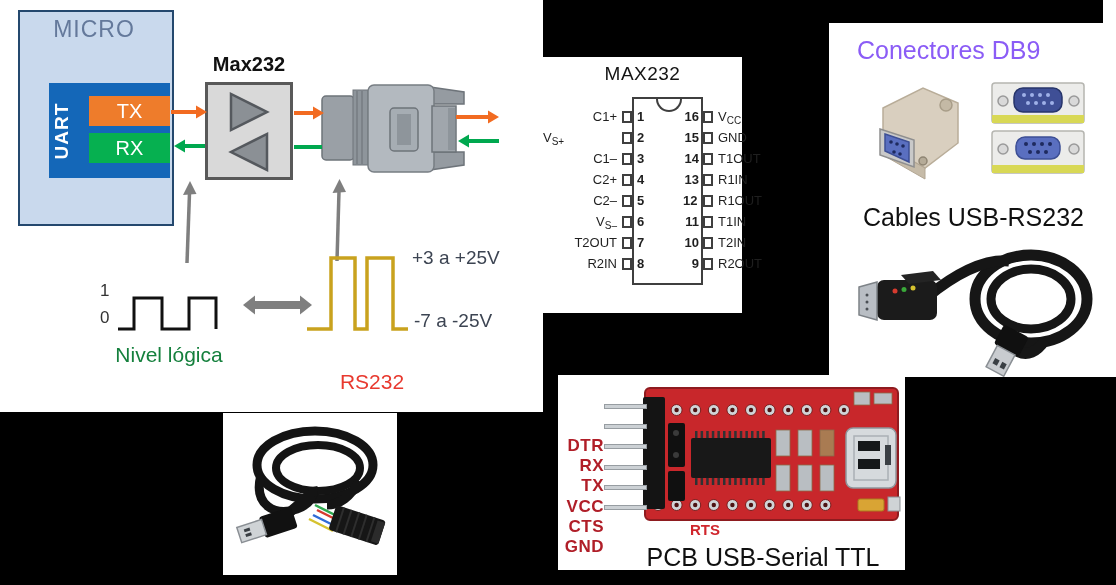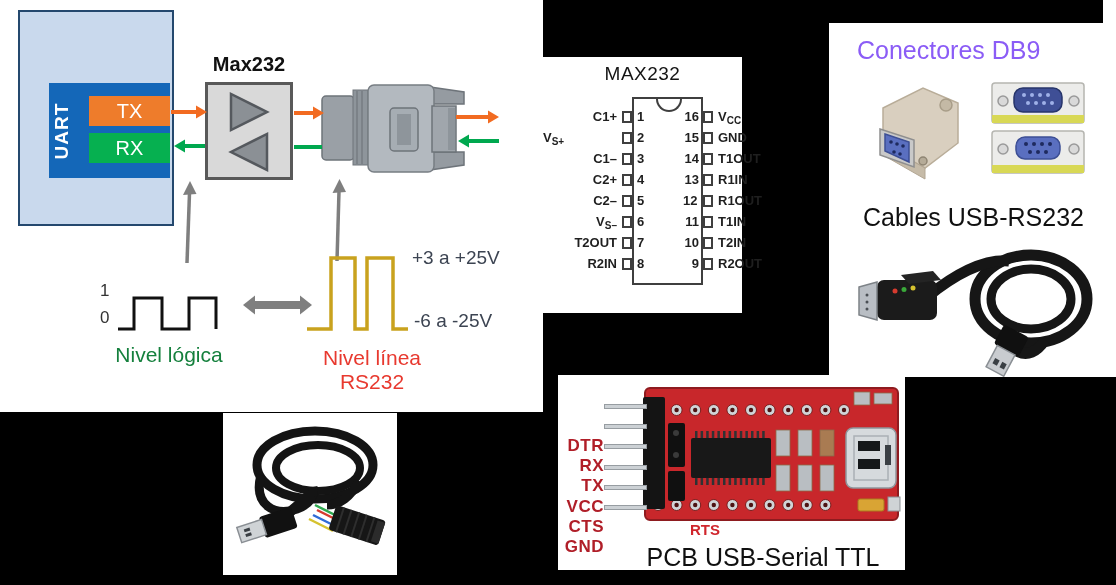--- a/index.html
+++ b/index.html
@@ -31,21 +31,21 @@
   .diagram-svg{left:0;top:0;}
 
   
   .pinout-panel{left:543px;top:57px;width:199px;height:256px;background:#fff;}
   .pinout-title{left:0;top:6px;width:100%;text-align:center;font-size:19px;color:#141414;letter-spacing:.5px;}
   .chip-body{left:89px;top:40px;width:71px;height:188px;border:2px solid #3f3f3f;background:#fff;box-sizing:border-box;}
   .chip-notch{left:113px;top:42px;width:22px;height:11px;background:#fff;border:2px solid #3f3f3f;border-top:none;
               border-radius:0 0 22px 22px;}
   .pin-stub{width:10px;height:12px;border:2px solid #3f3f3f;background:#fff;box-sizing:border-box;}
   .pin-num{font-size:13px;font-weight:bold;color:#1f1f1f;}
-  .pin-label{font-size:13px;font-weight:bold;color:#1f1f1f;white-space:nowrap;}
+  .pin-label{font-size:13px;font-weight:normal;color:#1f1f1f;white-space:nowrap;}
   .pin-label sub{font-size:10px;vertical-align:-3px;}
 
   
   .conn-panel{left:829px;top:23px;width:287px;height:354px;background:#fff;}
   .conn-title{left:28px;top:13px;width:240px;font-size:25px;color:#8b5cf6;}
   .cables-title{left:34px;top:180px;width:240px;font-size:25px;color:#101010;}
 
   
   .pcb-panel{left:558px;top:375px;width:347px;height:195px;background:#fff;overflow:hidden;}
   .pcb-pin-label{font-size:17px;font-weight:bold;color:#b01e28;text-align:right;width:46px;letter-spacing:.5px;margin-top:40px;}
@@ -59,35 +59,35 @@
 </head>
 <body>
 
 <div id="stage">
 
   <div class="abs black" style="left:543px;top:0;width:560px;height:585px;"></div>
   <div class="abs black" style="left:0;top:412px;width:543px;height:173px;"></div>
   <div class="abs black" style="left:1103px;top:377px;width:13px;height:208px;"></div>
 
   <div class="abs micro-box"></div>
+  <div class="abs micro-label">MICRO</div>
   <div class="abs uart-box"></div>
   <div class="abs uart-label">
     <span>UART</span>
   </div>
   <div class="abs tx-bar">TX</div>
   <div class="abs rx-bar">RX</div>
   <div class="abs max232-label">Max232</div>
   <div class="abs max232-box"></div>
 
   <div class="abs lvl-one">1</div>
   <div class="abs lvl-zero">0</div>
   <div class="abs logic-caption">Nivel lógica</div>
   <div class="abs rs-high">+3 a +25V</div>
-  <div class="abs rs-low">-6 a -25V</div>
-  <div class="abs rs-cap1">Nivel línea</div>
+  <div class="abs rs-low">-7 a -25V</div>
   <div class="abs rs-cap2">RS232</div>
 
   <svg class="abs diagram-svg" width="543" height="412" viewBox="0 0 543 412">
 
     <g>
       <polygon points="231,94 231,130 267,112" fill="#8b9095" stroke="#55595e" stroke-width="2.5"></polygon>
       <polygon points="267,134 267,170 231,152" fill="#8b9095" stroke="#55595e" stroke-width="2.5"></polygon>
     </g>
 
     <g>

